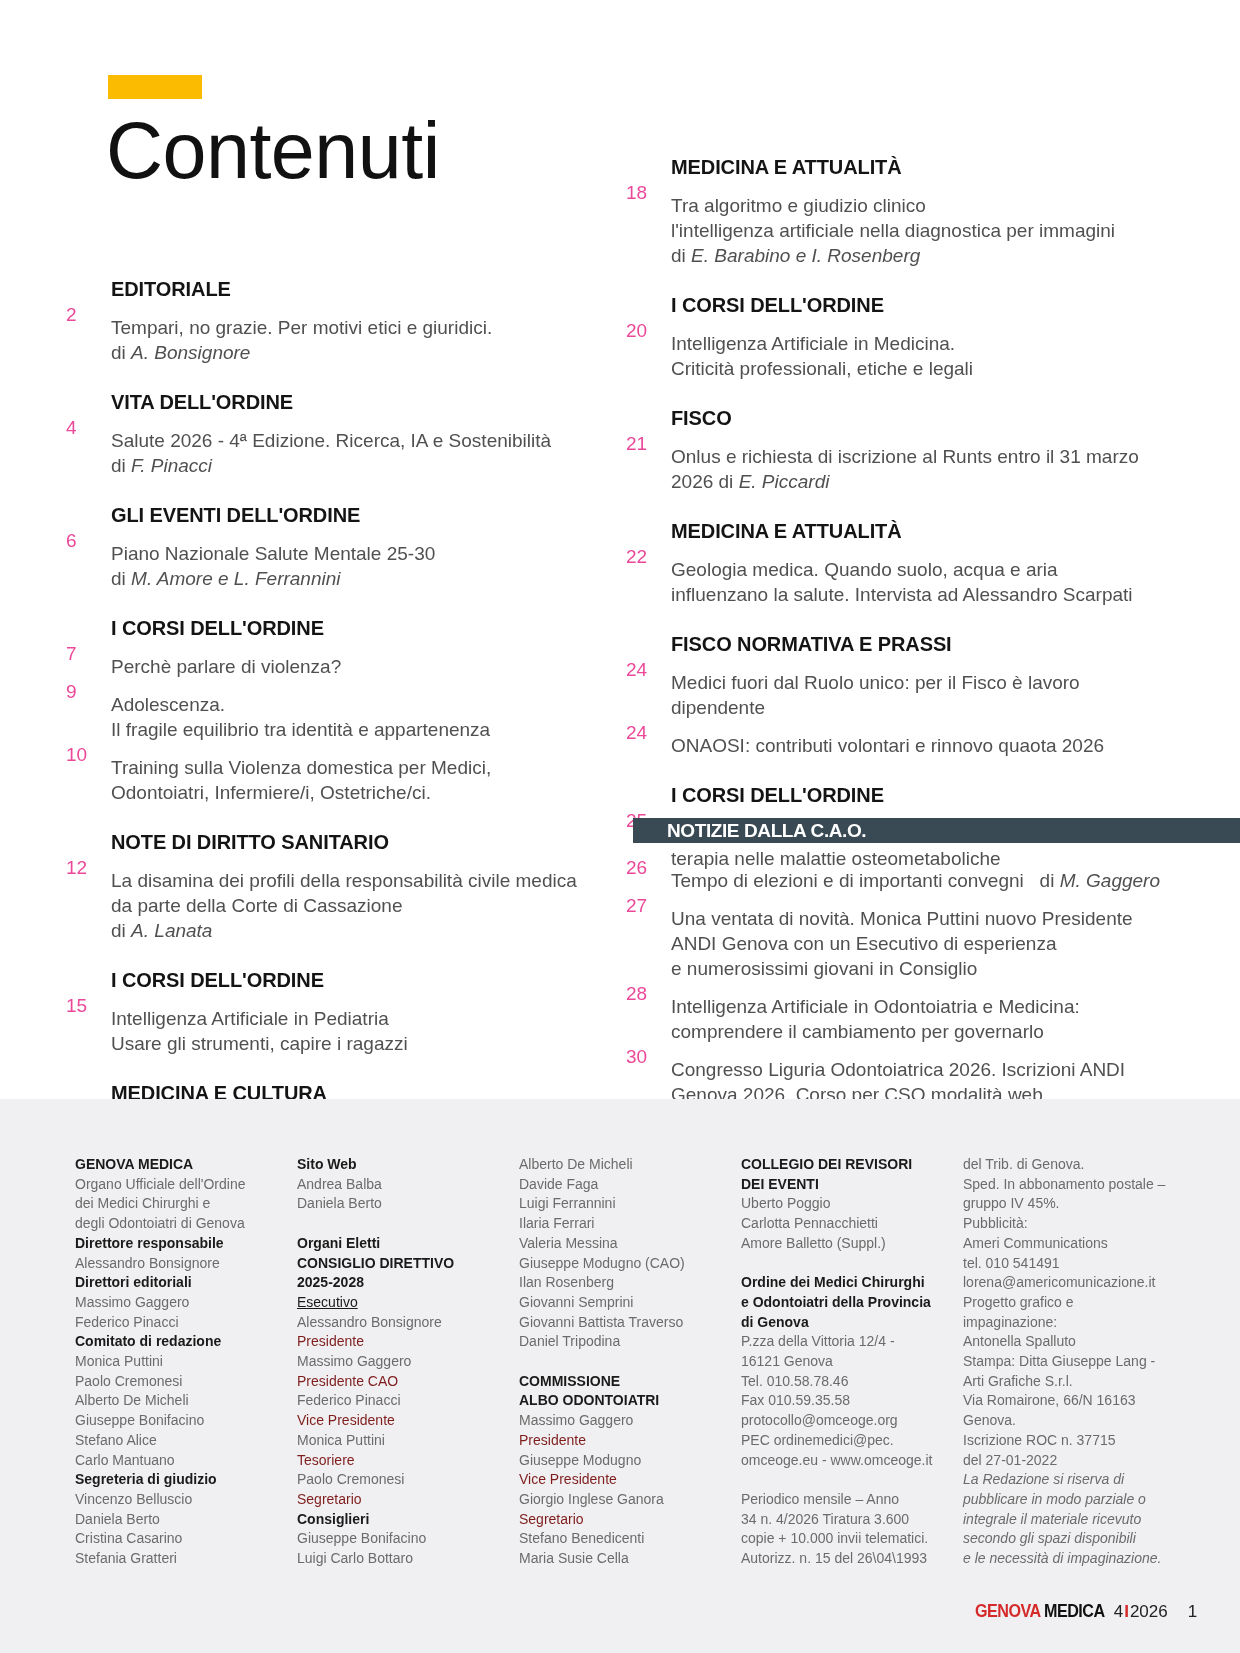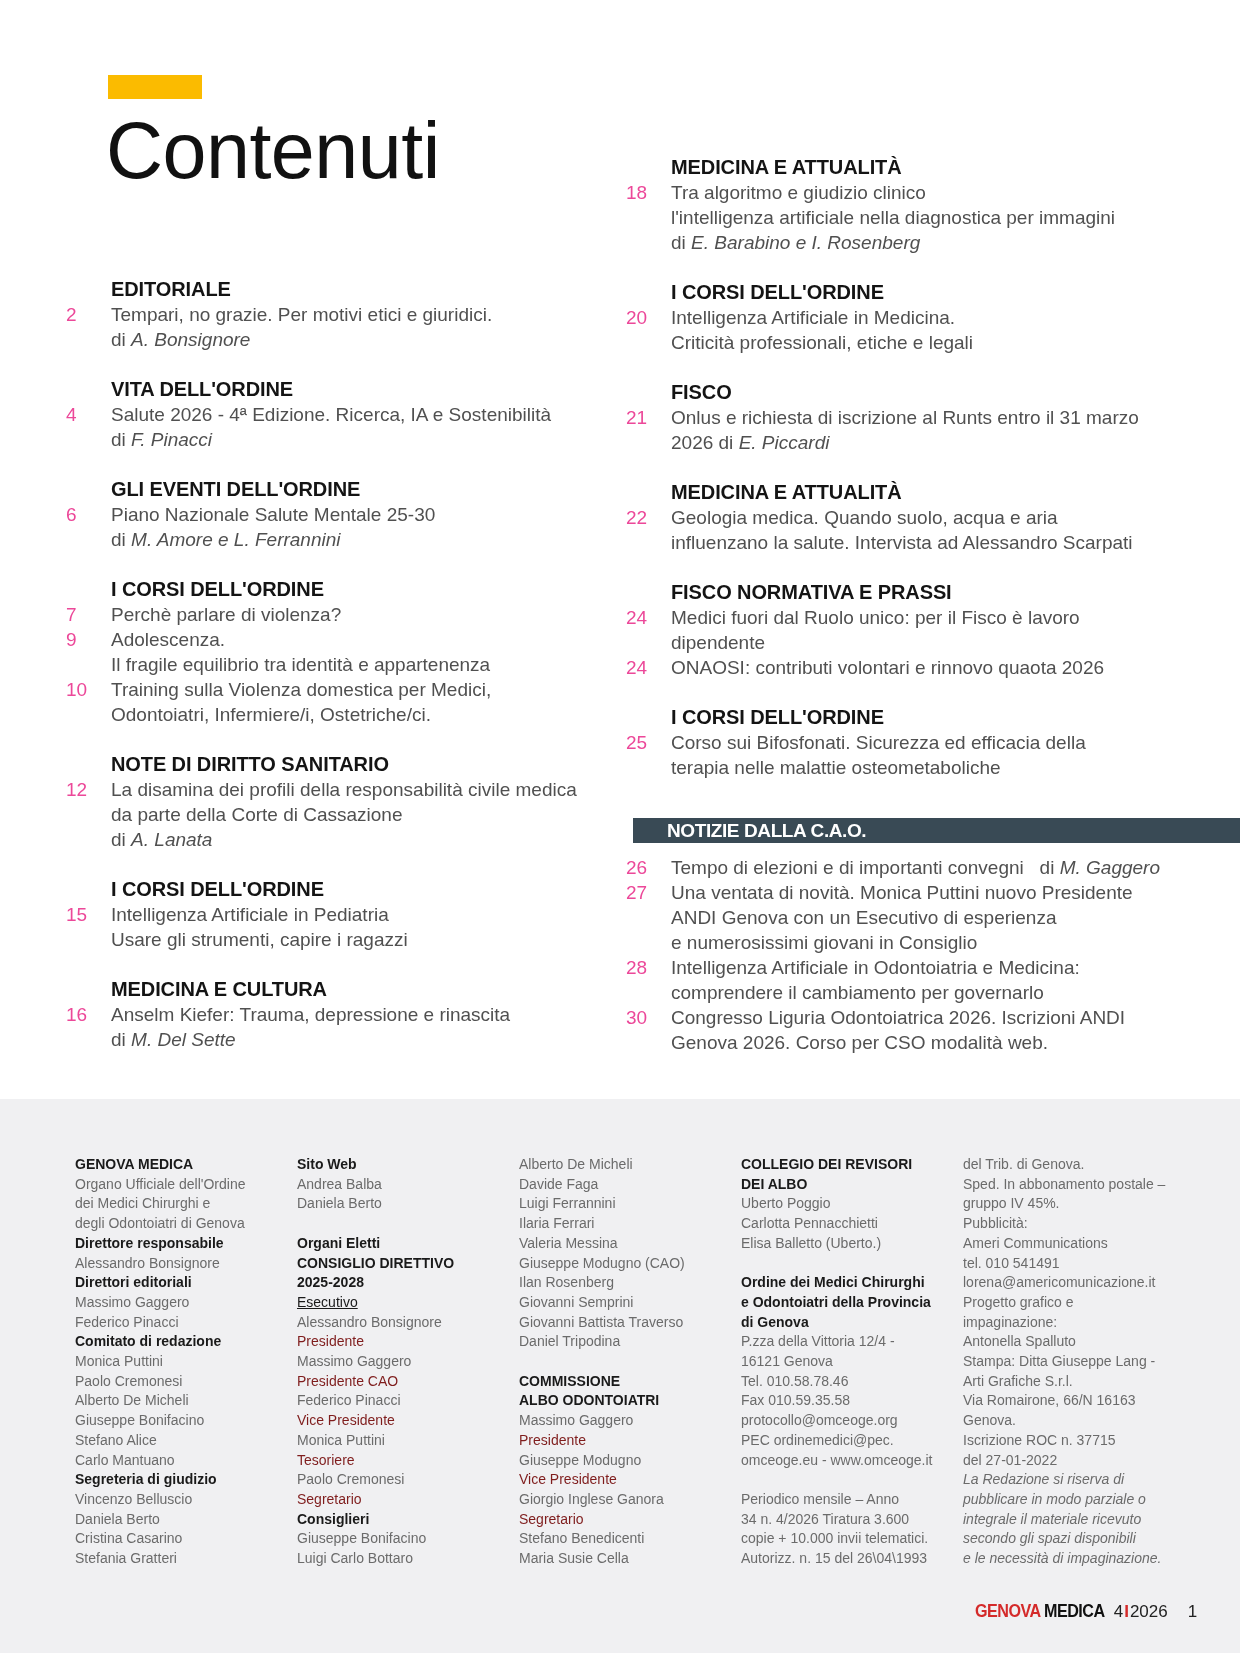--- a/index.html
+++ b/index.html
@@ -56,21 +56,21 @@
       color: #505050;
       font-weight: 300;
     }
     .entry .pg {
       width: 45px;
       flex: 0 0 45px;
       color: #ec4899;
       text-align: left;
       padding-left: 0;
     }
-    .entry .txt { flex: 1; }
+    .entry .txt { flex: 1; margin-top: 13px; }
     .entry .line { display: block; }
     .entry .author { font-style: italic; }
 
     .cao-bar {
       position: absolute;
       left: 633px;
       top: 818px;
       width: 607px;
       height: 25px;
       background: #394a55;
@@ -423,24 +423,24 @@
     <span class="l m">Presidente</span>
     <span class="l">Giuseppe Modugno</span>
     <span class="l m">Vice Presidente</span>
     <span class="l">Giorgio Inglese Ganora</span>
     <span class="l m">Segretario</span>
     <span class="l">Stefano Benedicenti</span>
     <span class="l">Maria Susie Cella</span>
   </div>
 <div class="mast-col" style="left:741px" id="mast-col4">
     <span class="l b">COLLEGIO DEI REVISORI</span>
-    <span class="l b">DEI ALBO</span>
+    <span class="l b">DEI EVENTI</span>
     <span class="l">Uberto Poggio</span>
     <span class="l">Carlotta Pennacchietti</span>
-    <span class="l">Elisa Balletto (Uberto.)</span>
+    <span class="l">Amore Balletto (Suppl.)</span>
     <span class="gap"></span>
     <span class="l b">Ordine dei Medici Chirurghi</span>
     <span class="l b">e Odontoiatri della Provincia</span>
     <span class="l b">di Genova</span>
     <span class="l">P.zza della Vittoria 12/4 -</span>
     <span class="l">16121 Genova</span>
     <span class="l">Tel. 010.58.78.46</span>
     <span class="l">Fax 010.59.35.58</span>
     <span class="l">protocollo@omceoge.org</span>
     <span class="l">PEC ordinemedici@pec.</span>

